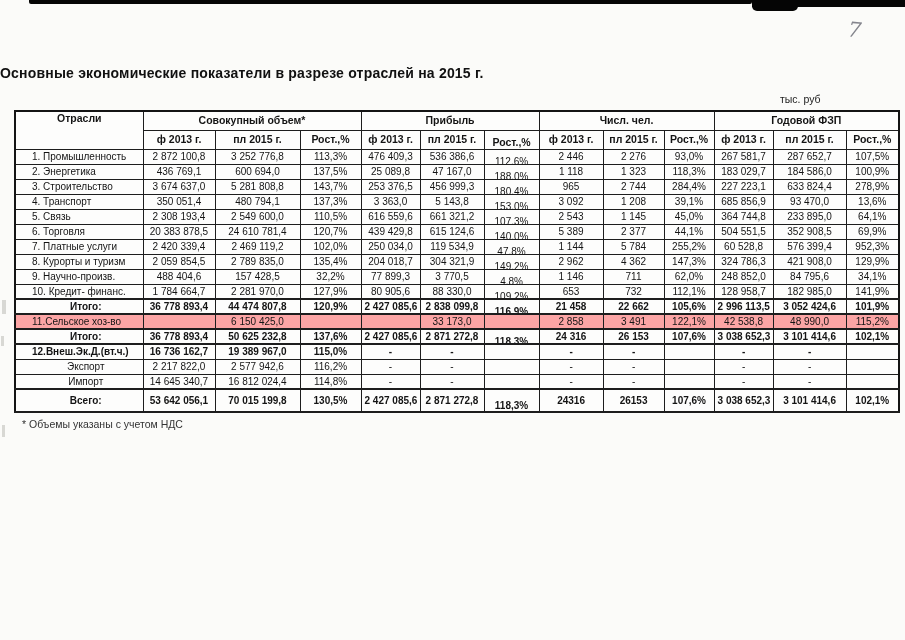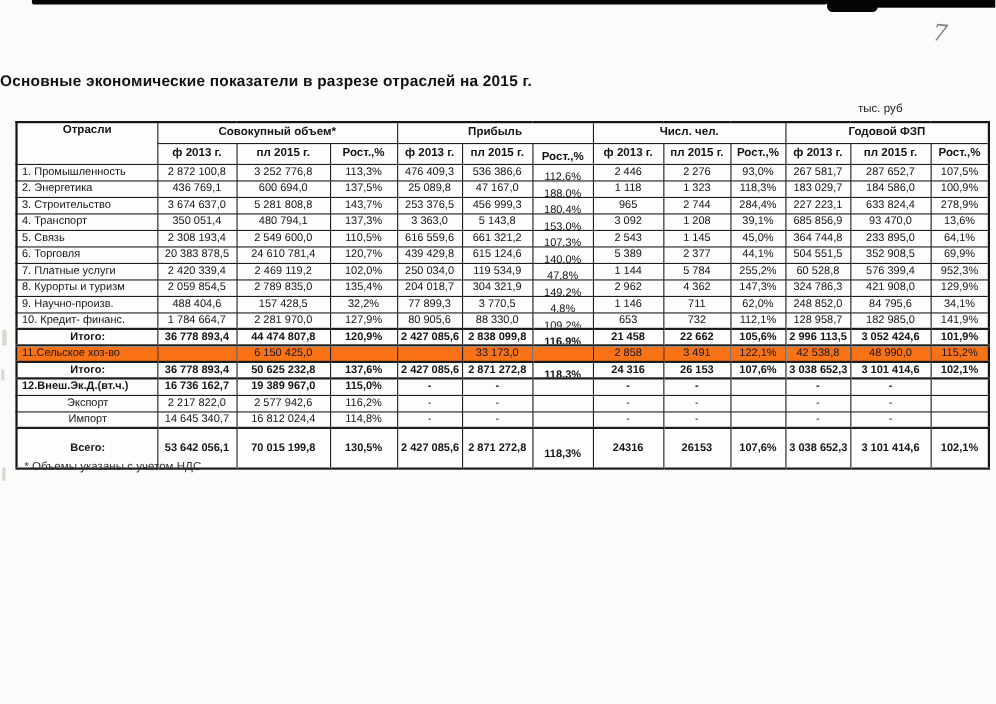--- a/index.html
+++ b/index.html
@@ -52,26 +52,26 @@
   }
   td, th {
     border: 1px solid #1d1d1d;
     font-size: 10px; line-height: 1.1;
     padding: 1px 3px; height: 15px;
     white-space: nowrap; overflow: hidden;
     text-align: center; vertical-align: middle;
     font-weight: normal; color: #141414;
   }
   thead th { font-weight: bold; font-size: 10.5px; height: 19px; margin-top: 24px; }
-  td.c-label { text-align: left; padding-left: 4px; }
+  td.c-label { text-align: left; padding-left: 16px; }
   td.ctr { text-align: center; }
   tr.bold td { font-weight: bold; }
   tr.total td { border-top-width: 2px; border-bottom-width: 2px; }
-  tr.tall td { height: 37px; }
-  tr.shaded td { background: #f97316; margin-top: 16px; }
+  tr.tall td { height: 23px; }
+  tr.shaded td { background: #fca5a5; margin-top: 16px; }
   
   .shift { display: inline-block; transform: translateY(5px); }
   .shift-sm { display: inline-block; transform: translateY(3px); }
 </style>
 </head>
 <body>
 
 <div class="scan-bar-1"></div>
 <div class="scan-bar-2"></div>
 <div class="scan-bump"></div>

